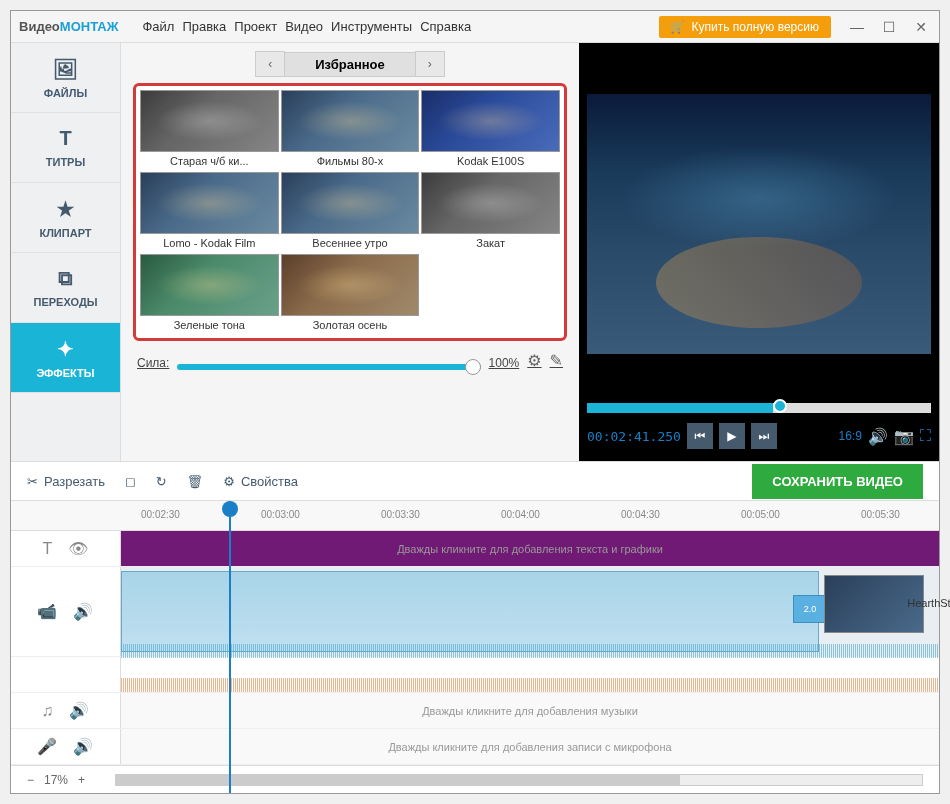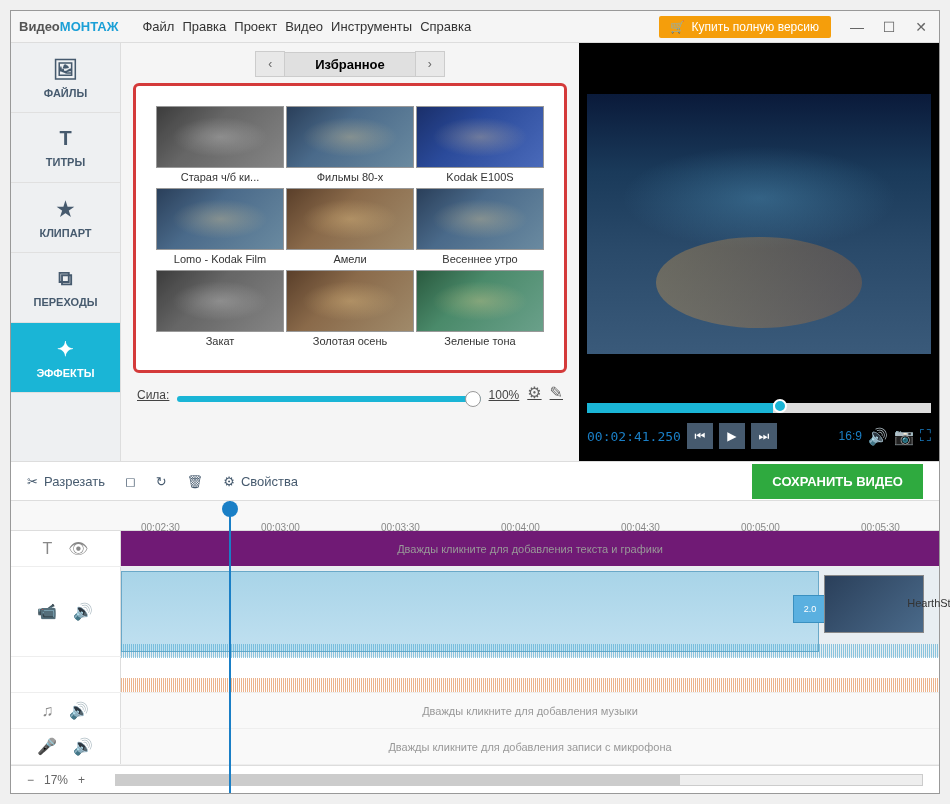--- a/index.html
+++ b/index.html
@@ -23,21 +23,21 @@
 .sidebar { width: 110px; background: #eef0f2; display: flex; flex-direction: column; border-right: 1px solid #ddd; }
 .side-item { height: 70px; display: flex; flex-direction: column; align-items: center; justify-content: center; gap: 6px; font-size: 11px; font-weight: bold; color: #465a6e; cursor: pointer; border-bottom: 1px solid #e0e0e0; }
 .side-item.active { background: #1ab5d6; color: #fff; }
 .side-icon { font-size: 20px; }
 
 
 .center { flex: 1; background: #f5f5f5; display: flex; flex-direction: column; position: relative; padding: 8px 12px; }
 .cat-nav { display: flex; align-items: center; justify-content: center; gap: 0; margin-bottom: 6px; }
 .cat-btn { width: 30px; height: 26px; background: #e8e8e8; border: 1px solid #ccc; display: flex; align-items: center; justify-content: center; font-size: 12px; color: #666; cursor: pointer; }
 .cat-title { background: #e0e0e0; padding: 4px 30px; font-size: 13px; color: #000000; font-weight: bold; border: 1px solid #ccc; border-left: none; border-right: none; }
-.effects-grid { border: 3px solid #d43a3a; border-radius: 6px; padding: 20px; display: grid; grid-template-columns: repeat(3, 1fr); gap: 2px; background: #fff; }
+.effects-grid { border: 3px solid #d43a3a; border-radius: 6px; padding: 4px; display: grid; grid-template-columns: repeat(3, 1fr); gap: 2px; background: #fff; }
 .effect-cell { display: flex; flex-direction: column; }
 .effect-thumb { height: 62px; background: linear-gradient(135deg, #2a3f5a 0%, #4a6a8a 40%, #6a8aa0 100%); position: relative; border: 1px solid #999; }
 .effect-thumb.bw { filter: grayscale(100%); }
 .effect-thumb.warm { background: linear-gradient(135deg, #5a3f2a 0%, #8a6a4a 40%, #a08a6a 100%); }
 .effect-thumb.green { background: linear-gradient(135deg, #2a5a3f 0%, #4a8a6a 40%, #6aa08a 100%); }
 .effect-thumb.blue { background: linear-gradient(135deg, #1a2f6a 0%, #2a4a9a 40%, #4a6aba 100%); }
 .effect-thumb::before { content: ''; position: absolute; inset: 10px 15px; background: radial-gradient(ellipse at center, rgba(255,220,150,0.3) 0%, transparent 70%); }
 .effect-label { font-size: 11px; text-align: center; padding: 3px; color: #333; background: #fff; }
 .strength-row { display: flex; align-items: flex-end; gap: 8px; padding: 10px 4px 4px; font-size: 12px; color: #444; text-decoration: underline; }
 .slider { flex: 1; height: 6px; background: #1ab5d6; border-radius: 3px; position: relative; }
@@ -61,21 +61,21 @@
 .pv-ico { color: #1a7fc6; cursor: pointer; font-size: 16px; }
 
 
 .tl-toolbar { height: 40px; background: #fff; border-top: 1px solid #ddd; border-bottom: 1px solid #ddd; display: flex; align-items: center; padding: 0 16px; gap: 20px; font-size: 13px; color: #465a6e; }
 .tl-tool { display: flex; align-items: center; gap: 6px; cursor: pointer; }
 .save-btn { margin-left: auto; background: #2faa3f; color: #fff; padding: 10px 20px; font-size: 13px; font-weight: bold; cursor: pointer; }
 
 
 .timeline { flex-shrink: 0; background: #fff; display: flex; flex-direction: column; }
 .ruler { height: 30px; display: flex; align-items: center; padding-left: 110px; position: relative; font-size: 10px; color: #888; border-bottom: 1px solid #ddd; background: #f8f8f8; }
-.ruler-tick { position: absolute; top: 21px; font-size: 10px; }
+.ruler-tick { position: absolute; top: 8px; font-size: 10px; }
 .playhead { position: absolute; left: 218px; top: 0; bottom: 0; width: 2px; background: #1a7fc6; z-index: 5; }
 .playhead::before { content: ''; position: absolute; top: 0; left: -7px; width: 16px; height: 16px; background: #1a7fc6; border-radius: 50%; }
 .track { display: flex; border-bottom: 1px solid #eee; min-height: 36px; position: relative; }
 .track-head { width: 110px; display: flex; align-items: center; justify-content: center; gap: 16px; font-size: 16px; color: #888; border-right: 1px solid #ddd; }
 .track-body { flex: 1; position: relative; display: flex; align-items: center; font-size: 11px; color: #999; }
 .track-placeholder { width: 100%; text-align: center; }
 .track.text .track-body { background: #701a75; }
 .track.video { height: 90px; }
 .track.video .track-body { background: #e8eef2; }
 .video-clip-area { position: absolute; left: 0; right: 120px; top: 4px; bottom: 4px; background: linear-gradient(180deg, #a8d4e8 0%, #c0e0f0 100%); border: 1px solid #6aa8c8; }
@@ -159,38 +159,34 @@
           </div>
         <div class="effect-cell">
             <div class="effect-thumb blue"></div>
             <div class="effect-label">Kodak E100S</div>
           </div>
         <div class="effect-cell">
             <div class="effect-thumb"></div>
             <div class="effect-label">Lomo - Kodak Film</div>
           </div>
         <div class="effect-cell">
-            <div class="effect-thumb warm"></div>
-            <div class="effect-label">Амели</div>
-          </div>
-        <div class="effect-cell">
             <div class="effect-thumb"></div>
             <div class="effect-label">Весеннее утро</div>
           </div>
         <div class="effect-cell">
             <div class="effect-thumb bw"></div>
             <div class="effect-label">Закат</div>
           </div>
         <div class="effect-cell">
+            <div class="effect-thumb green"></div>
+            <div class="effect-label">Зеленые тона</div>
+          </div>
+        <div class="effect-cell">
             <div class="effect-thumb warm"></div>
             <div class="effect-label">Золотая осень</div>
-          </div>
-        <div class="effect-cell">
-            <div class="effect-thumb green"></div>
-            <div class="effect-label">Зеленые тона</div>
           </div>
       </div>
       <div class="strength-row">
         <span>Сила:</span>
         <div class="slider">
             <div class="slider-thumb"></div>
           </div>
         <span>100%</span>
         <span class="tool-icon">⚙</span>
         <span class="tool-icon">✎</span>

